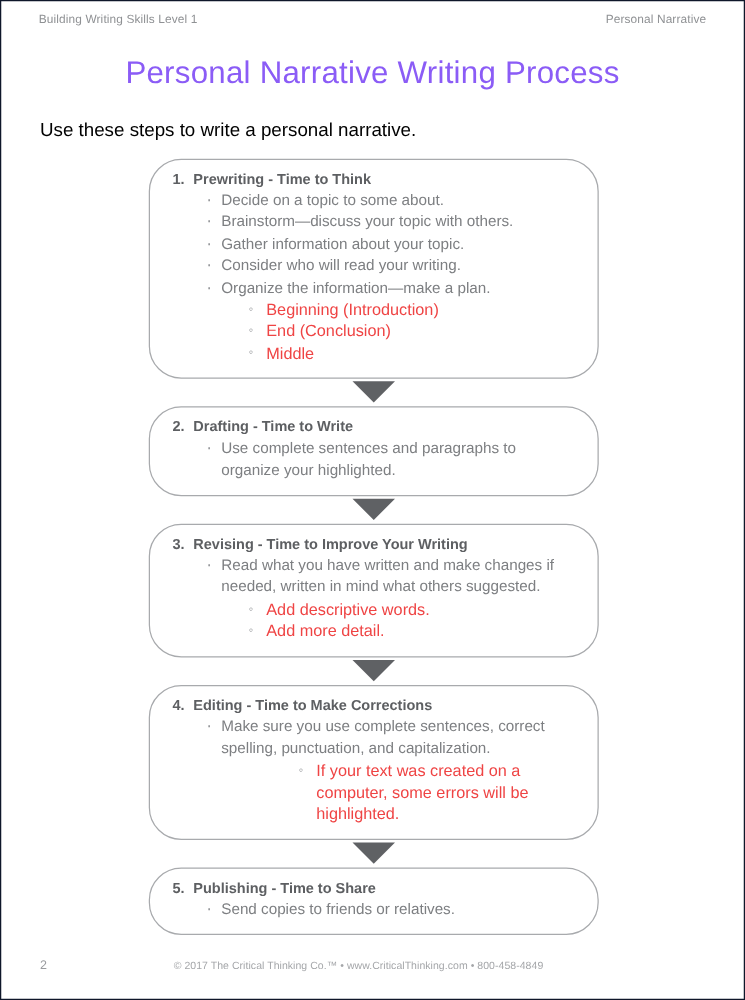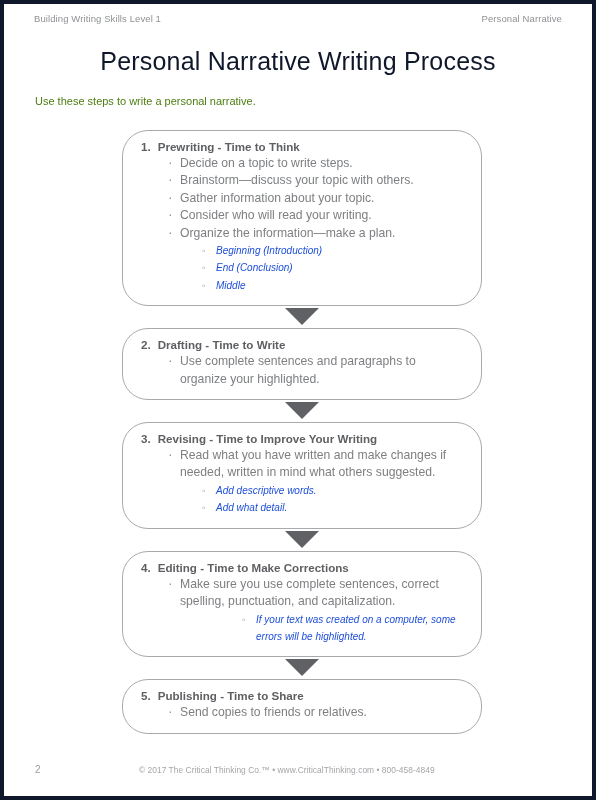--- a/index.html
+++ b/index.html
@@ -8,21 +8,21 @@
     background: #ffffff;
   }
   body {
     font-family: "Liberation Sans", sans-serif;
   }
   .page {
     position: relative;
     width: 596px;
     height: 800px;
     background: #ffffff;
-    border: 4px solid #0f172a;
+    border: 1px solid #0f172a;
     box-sizing: border-box;
     overflow: hidden;
   }
 
   
   .runhead {
     position: absolute;
     top: 9px;
     left: 30px;
     right: 30px;
@@ -36,31 +36,31 @@
 
   
   .page-title {
     position: absolute;
     top: 26px;
     left: 0;
     right: 0;
     text-align: center;
     font-size: 25px;
     font-weight: 400;
-    color: #0f172a;
+    color: #8b5cf6;
     letter-spacing: 0.2px;
   }
 
   
   .intro {
     position: absolute;
     top: 80px;
     left: 31px;
-    font-size: 11px;
-    color: #4d7c0f;
+    font-size: 15px;
+    color: #000000;
   }
 
   
   .flow {
     position: absolute;
     top: 126px;
     left: 118px;
     width: 360px;
   }
 
@@ -106,25 +106,24 @@
     color: #97999c;
   }
 
   ul.lvl2 {
     list-style: none;
     margin: 0;
     padding: 0 0 0 22px;
   }
   ul.lvl2 > li {
     position: relative;
-    font-size: 10px;
-    color: #1d4ed8;
+    font-size: 13px;
+    color: #ef4444;
     line-height: 17.4px;
     padding-left: 14px;
-    font-style: italic;
   }
   ul.lvl2 > li::before {
     content: "\25E6";
     position: absolute;
     left: 0px;
     top: 0px;
     font-size: 10px;
     color: #97999c;
   }
   ul.lvl2.deep { padding-left: 62px; }
@@ -184,21 +183,21 @@
   <p class="intro">Use these steps to write a personal narrative.</p>
 
   <div class="flow" id="flow">
       <div class="step-box">
         <div class="step-head">
           <span class="step-num">1.</span>
           <span>Prewriting - Time to Think</span>
         </div>
         <ul class="lvl1">
           <li>
-            <span class="btext">Decide on a topic to write steps.</span>
+            <span class="btext">Decide on a topic to some about.</span>
           </li>
           <li>
             <span class="btext">Brainstorm—discuss your topic with others.</span>
           </li>
           <li>
             <span class="btext">Gather information about your topic.</span>
           </li>
           <li>
             <span class="btext">Consider who will read your writing.</span>
           </li>
@@ -232,21 +231,21 @@
       <div class="step-box">
         <div class="step-head">
           <span class="step-num">3.</span>
           <span>Revising - Time to Improve Your Writing</span>
         </div>
         <ul class="lvl1">
           <li>
             <span class="btext">Read what you have written and make changes if needed, written in mind what others suggested.</span>
             <ul class="lvl2">
               <li>Add descriptive words.</li>
-              <li>Add what detail.</li>
+              <li>Add more detail.</li>
             </ul>
           </li>
         </ul>
       </div>
       <div class="arrow-wrap">
         <div class="arrow"></div>
       </div>
       <div class="step-box">
         <div class="step-head">
           <span class="step-num">4.</span>

